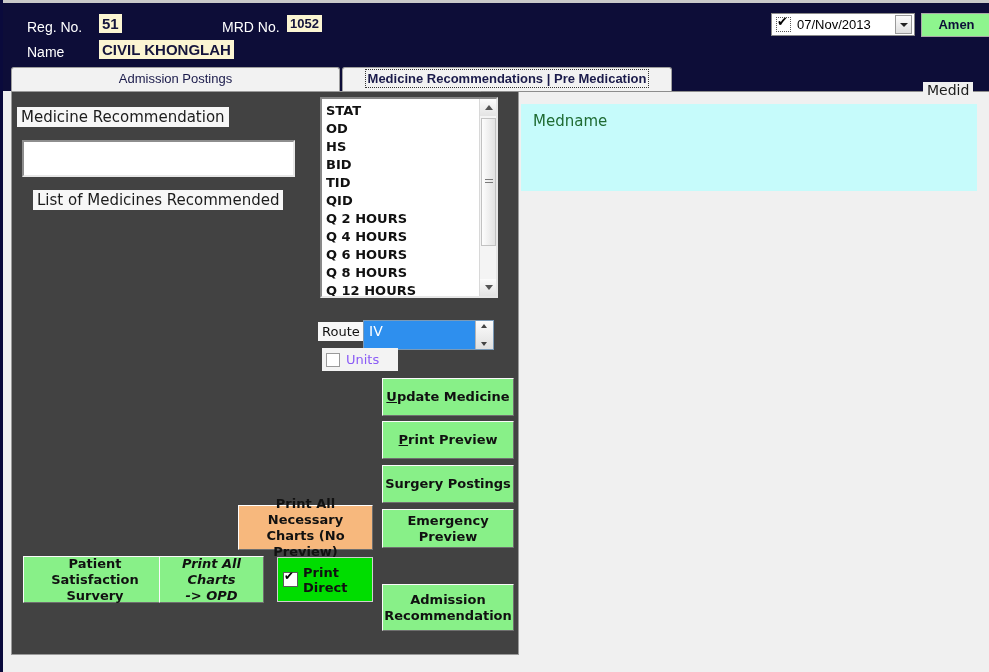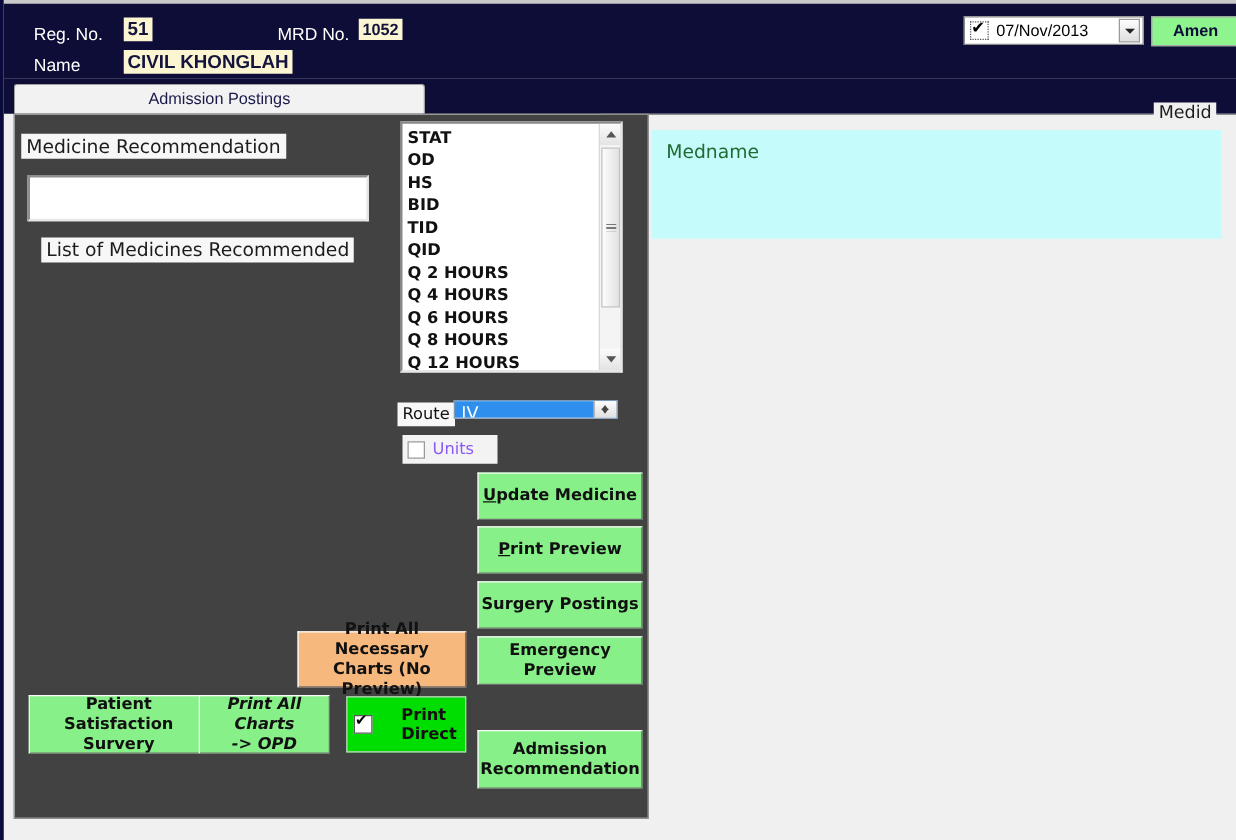--- a/index.html
+++ b/index.html
@@ -277,21 +277,21 @@
     left: 315px; top: 322px;
     background: #f7f7f7;
     color: #111;
     font-family: "DejaVu Sans", sans-serif;
     font-size: 13px;
     padding: 2px 4px;
   }
   .route-combo {
     position: absolute;
     left: 360px; top: 320px;
-    width: 131px; height: 15px;
+    width: 131px; height: 30px;
     background: #ffffff;
     border: 1px solid #7a9ab8;
     box-sizing: border-box;
     display: flex;
   }
   .route-value {
     flex: 1 1 auto;
     background: #2e8fee;
     color: #ffffff;
     font-family: "DejaVu Sans", sans-serif;
@@ -419,21 +419,21 @@
     left: 0px; top: -4px;
     font-size: 12px;
     color: #000;
     line-height: 15px;
   }
   .pd-label {
     font-family: "DejaVu Sans", sans-serif;
     font-weight: bold;
     font-size: 13px;
     color: #111;
-    margin-left: 23px;
+    margin-left: 5px;
   }
   .accel { text-decoration: underline; }
 
   
   .groupline {
     position: absolute;
     left: 478px; top: 91px;
     width: 511px;
     border-top: 1px solid #8d8d8d;
   }
@@ -478,20 +478,23 @@
       <span class="dp-text">07/Nov/2013</span>
       <span class="dp-arrow"></span>
     </div>
 
     <div class="amend-btn">Amen</div>
   </div>
 
   <div class="tabstrip">
     <div class="tab" id="tab-admission">
       <span>Admission Postings</span>
+    </div>
+    <div class="tab" id="tab-medicine">
+      <span class="tab-focus">Medicine Recommendations | Pre Medication</span>
     </div>
   </div>
 
   <div class="dark-panel"></div>
 
   <div class="lbl-white" id="lbl-medrec">Medicine Recommendation</div>
 
   <input class="med-input" type="text" placeholder="" style="">
 
   <div class="lbl-white" id="lbl-listmed">List of Medicines Recommended</div>

